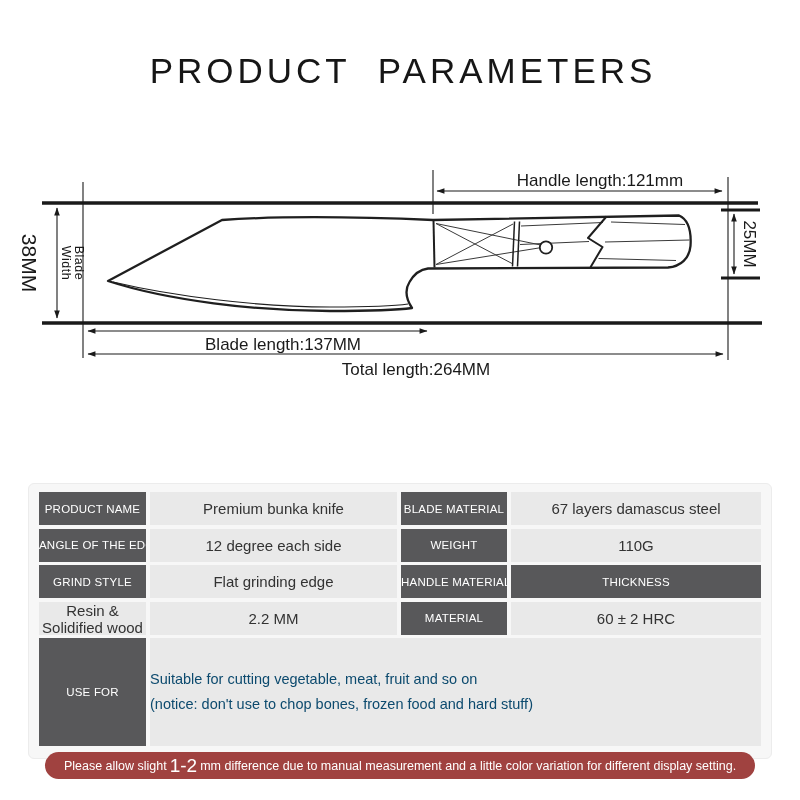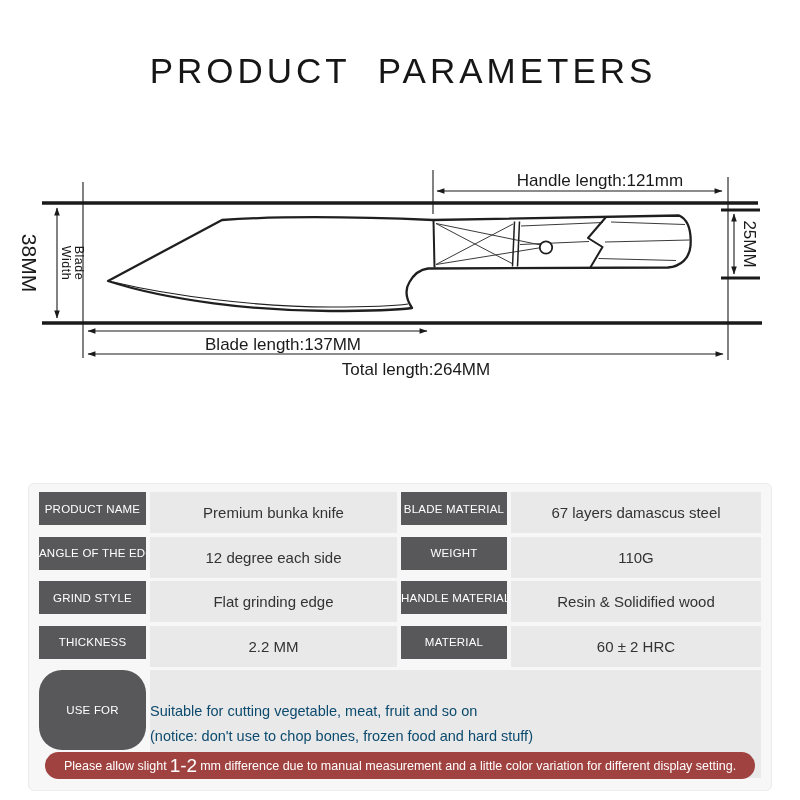--- a/index.html
+++ b/index.html
@@ -26,23 +26,23 @@
     gap:3.5px 4px;
   }
   .cell{box-sizing:border-box;}
   .lbl{
     background:#58585a;color:#ffffff;font-size:11.5px;letter-spacing:0.2px;
     display:grid;place-items:center;text-align:center;height:33px;
     white-space:nowrap;overflow:hidden;
   }
   .val{
     background:#e9e9e9;color:#333333;font-size:15px;
-    display:grid;place-items:center;text-align:center;height:41px;
+    display:grid;place-items:center;text-align:center;height:33px;
   }
-  .use-lbl{height:80px;border-radius:23px;}
+  .use-lbl{height:108px;}
   .use-val{
     grid-column:2/5;height:108px;background:#e9e9e9;color:#0c4a6e;
     display:flex;flex-direction:column;align-items:flex-start;justify-content:center;
     font-size:14.5px;line-height:1.75;text-align:center;
   }
   .notice{
     position:absolute;left:45px;top:752px;width:710px;height:27px;
     background:#a04240;border-radius:14px;color:#ffffff;
     text-align:center;line-height:27px;font-size:12.5px;white-space:nowrap;
   }
@@ -126,23 +126,23 @@
     <div class="cell val">67 layers damascus steel</div>
 
     <div class="cell lbl">ANGLE OF THE EDGE</div>
     <div class="cell val">12 degree each side</div>
     <div class="cell lbl">WEIGHT</div>
     <div class="cell val">110G</div>
 
     <div class="cell lbl">GRIND STYLE</div>
     <div class="cell val">Flat grinding edge</div>
     <div class="cell lbl">HANDLE MATERIAL</div>
+    <div class="cell lbl">THICKNESS</div>
+
     <div class="cell val">Resin &amp; Solidified wood</div>
-
-    <div class="cell lbl">THICKNESS</div>
     <div class="cell val">2.2 MM</div>
     <div class="cell lbl">MATERIAL</div>
     <div class="cell val">60 ± 2 HRC</div>
 
     <div class="cell lbl use-lbl">USE FOR</div>
     <div class="cell use-val">
       <div>Suitable for cutting vegetable, meat, fruit and so on</div>
       <div>(notice: don't use to chop bones, frozen food and hard stuff)</div>
     </div>
   </div>

